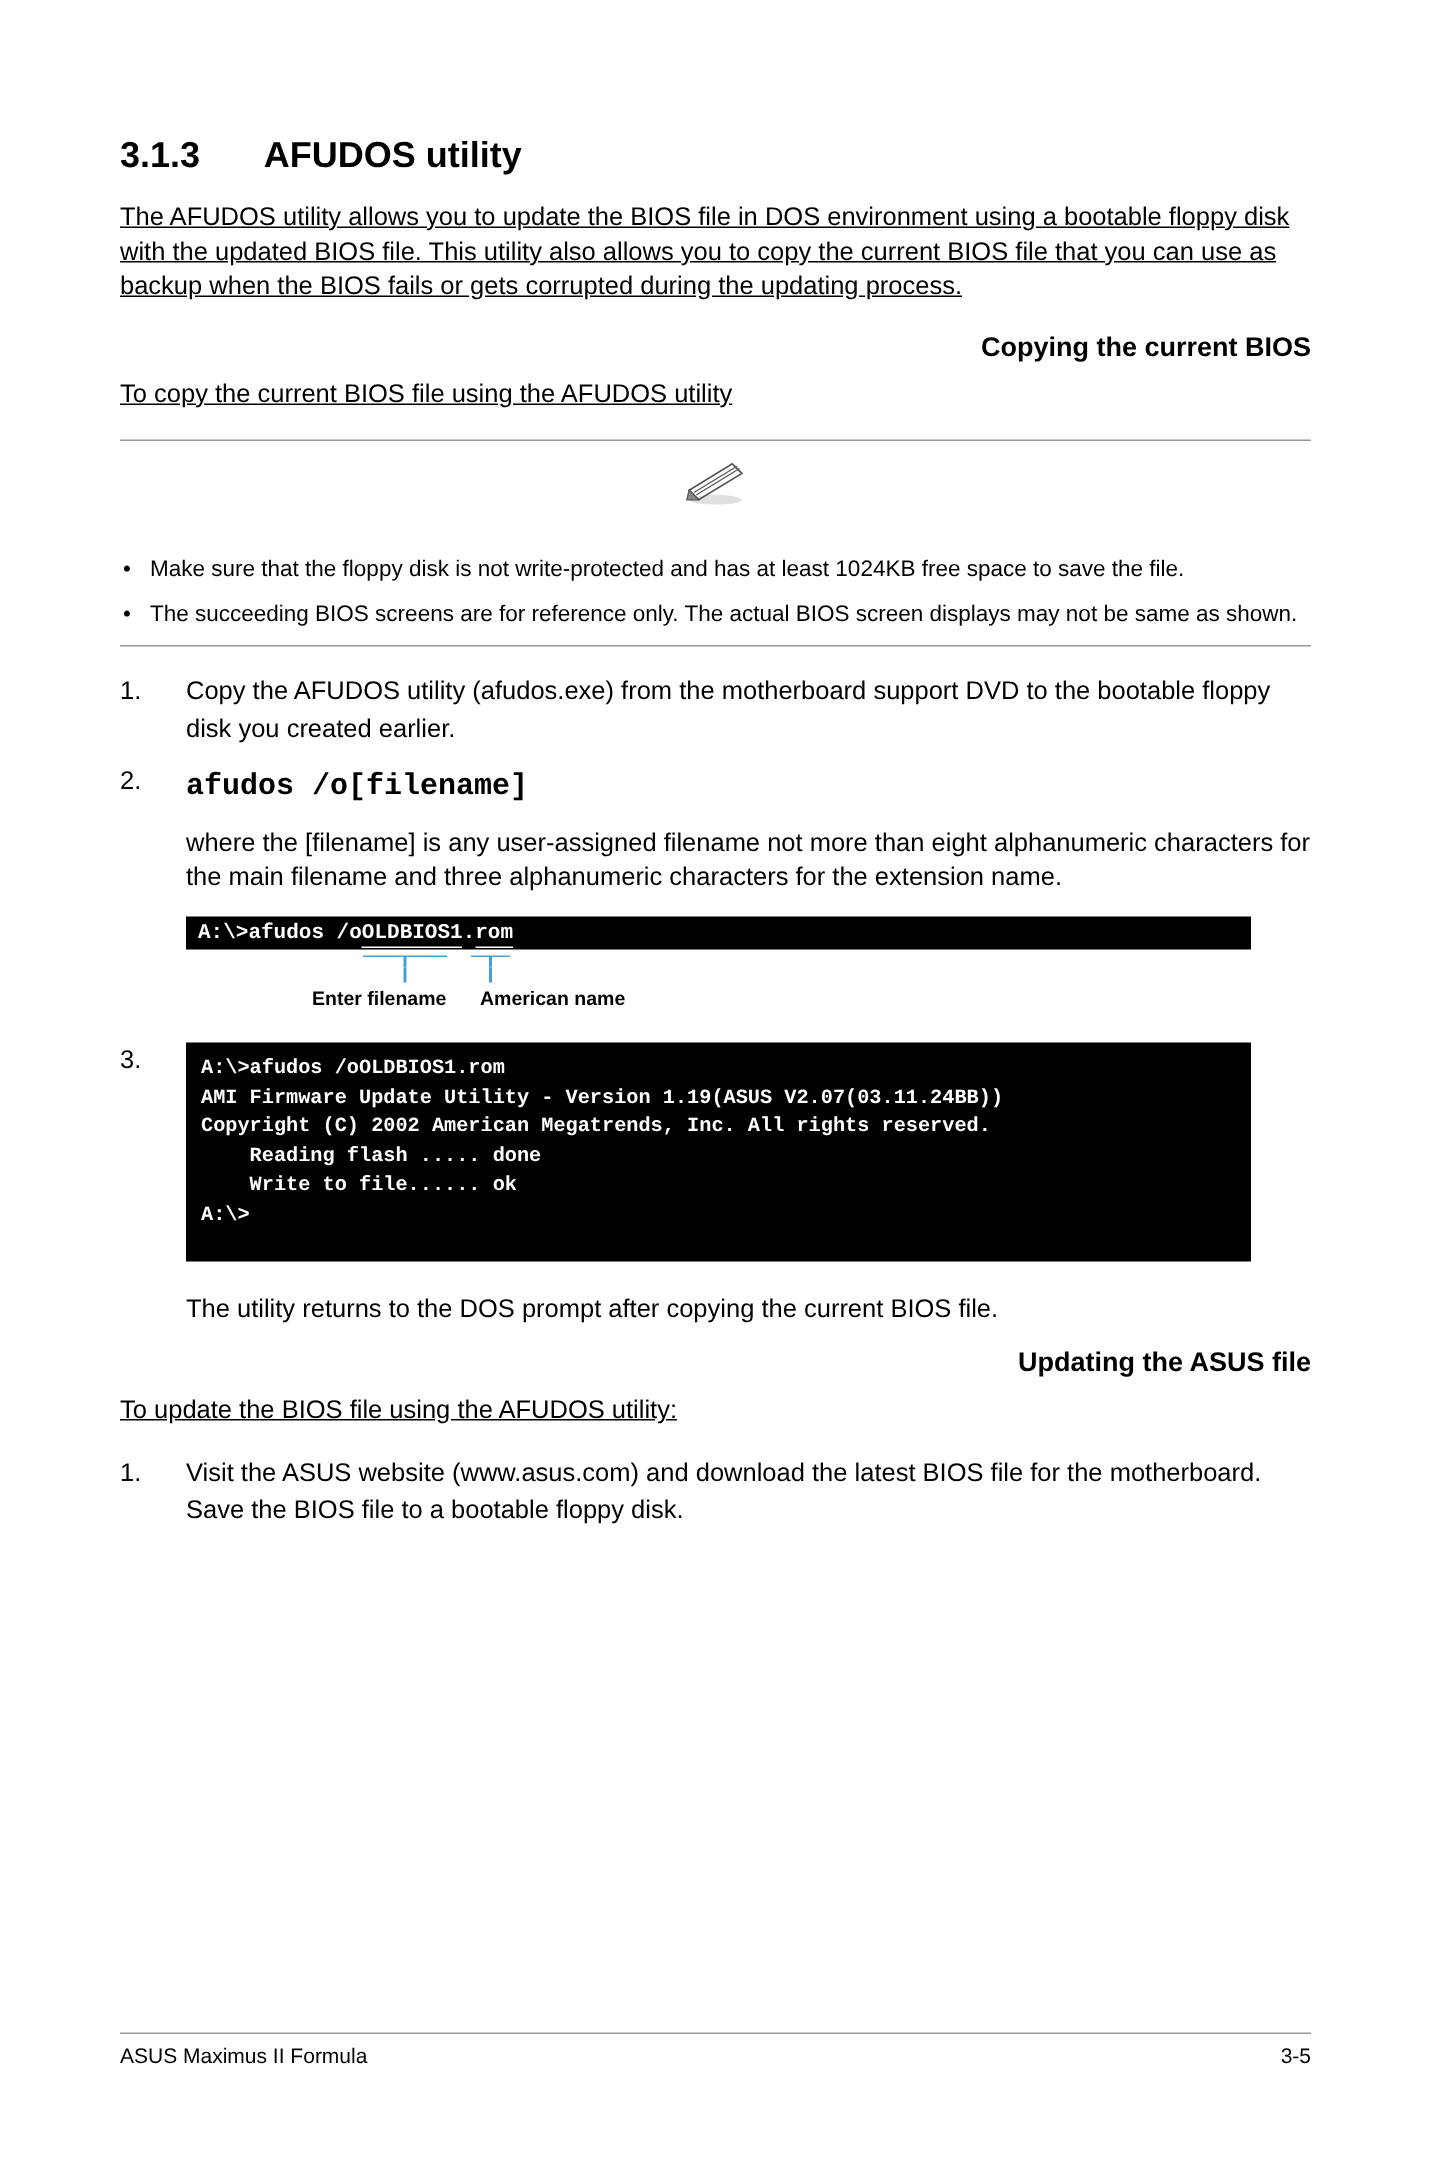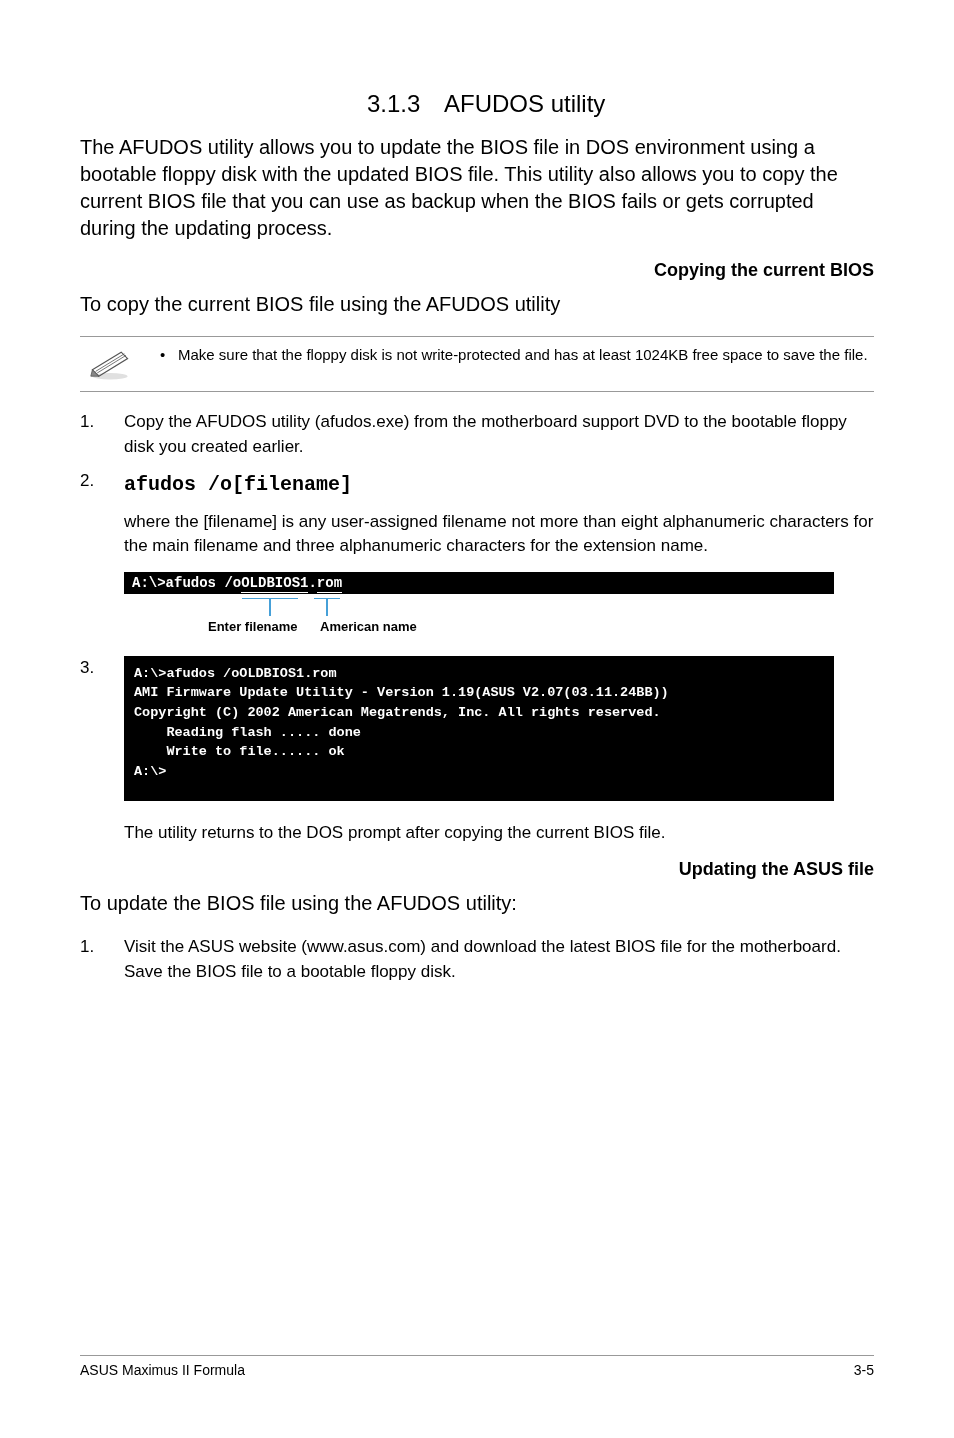--- a/index.html
+++ b/index.html
@@ -7,44 +7,45 @@
     font-family: Arial, Helvetica, sans-serif;
     background: #fff;
     color: #000;
     width: 954px;
     height: 1438px;
     padding: 90px 80px 40px 80px;
     position: relative;
   }
   .h-title {
     font-size: 24px;
-    font-weight: normal;
+    font-weight: bold;
     margin-bottom: 16px;
-    text-align: center;
   }
   .h-title .num { display: inline-block; width: 90px; }
   .body-text {
-    font-size: 20px;
+    font-size: 17px;
     line-height: 1.35;
     margin-bottom: 18px;
+    text-decoration: underline;
   }
   .sub-heading {
     font-size: 18px;
     font-weight: bold;
     margin-bottom: 10px;
     margin-top: 6px;
     text-align: right;
   }
   .note-box {
     display: flex;
     border-top: 1px solid #999;
     border-bottom: 1px solid #999;
     padding: 8px 0 10px 0;
     margin: 2px 0 18px 0;
-    gap: 18px;
+    gap: 8px;
+    flex-direction: column;
   }
   .note-icon {
     flex: 0 0 60px;
     display: flex;
     align-items: flex-start;
     justify-content: center;
     padding-top: 4px;
   }
   .note-icon svg { width: 48px; height: 32px; }
   .note-list {
@@ -164,20 +165,21 @@
     <svg viewBox="0 0 60 40">
       <ellipse cx="30" cy="34" rx="22" ry="4" fill="#e0e0e0"></ellipse>
       <polygon points="8,26 44,4 52,12 16,34" fill="none" stroke="#555" stroke-width="1.4"></polygon>
       <line x1="12" y1="28" x2="48" y2="6" stroke="#555" stroke-width="1"></line>
       <line x1="14" y1="30" x2="50" y2="8" stroke="#555" stroke-width="1"></line>
       <polygon points="8,26 16,34 6,34" fill="#888" stroke="#555" stroke-width="1"></polygon>
     </svg>
   </div>
   <ul class="note-list">
     <li>Make sure that the floppy disk is not write-protected and has at least 1024KB free space to save the file.</li>
+    <li>The succeeding BIOS screens are for reference only. The actual BIOS screen displays may not be same as shown.</li>
   </ul>
 </div>
 
 <ol class="ol">
   <li>
     <span class="num">1.</span>
     <span>Copy the AFUDOS utility (afudos.exe) from the motherboard support DVD to the bootable floppy disk you created earlier.</span>
   </li>
   <li>
     <span class="num">2.</span>

